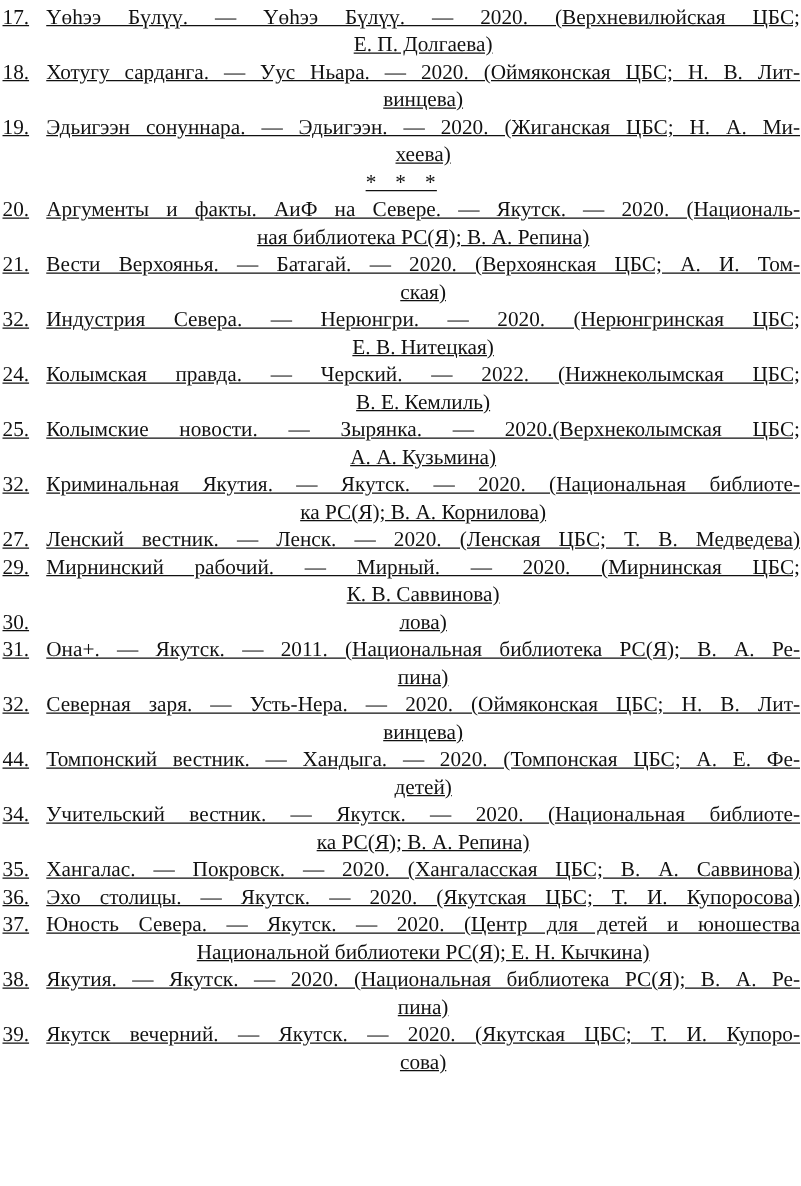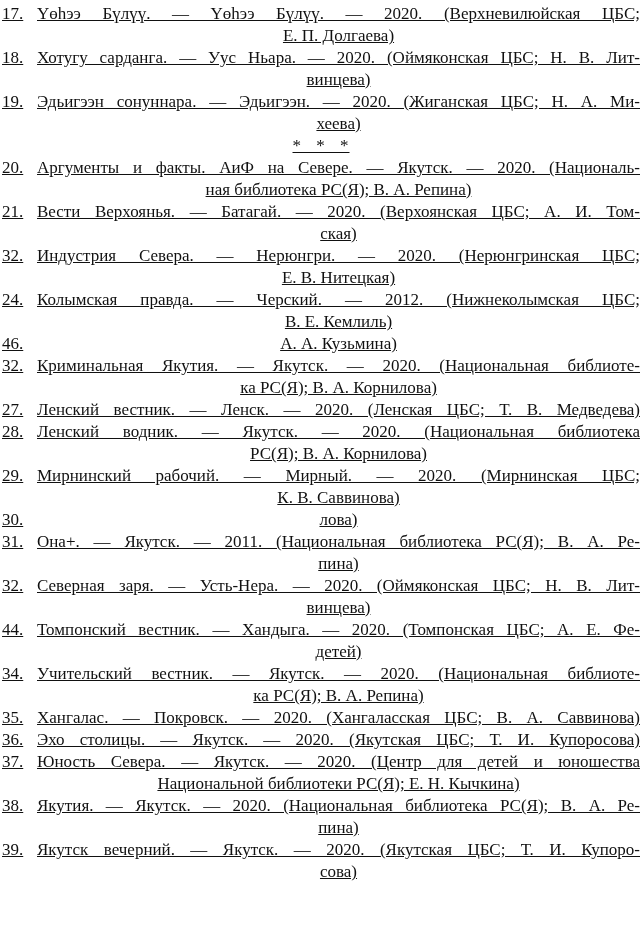--- a/index.html
+++ b/index.html
@@ -93,48 +93,42 @@
       <div class="entry">
         <span class="num">32.</span>
         <div class="body">
           <span class="line justified">Индустрия Севера. — Нерюнгри. — 2020. (Нерюнгринская ЦБС;</span>
           <span class="line plain">Е. В. Нитецкая)</span>
         </div>
       </div>
       <div class="entry">
         <span class="num">24.</span>
         <div class="body">
-          <span class="line justified">Колымская правда. — Черский. — 2012. (Нижнеколымская ЦБС;</span>
+          <span class="line justified">Колымская правда. — Черский. — 2022. (Нижнеколымская ЦБС;</span>
           <span class="line plain">В. Е. Кемлиль)</span>
         </div>
       </div>
       <div class="entry">
-        <span class="num">46.</span>
-        <div class="body">
+        <span class="num">25.</span>
+        <div class="body">
+          <span class="line justified">Колымские новости. — Зырянка. — 2020.(Верхнеколымская ЦБС;</span>
           <span class="line plain">А. А. Кузьмина)</span>
         </div>
       </div>
       <div class="entry">
         <span class="num">32.</span>
         <div class="body">
           <span class="line justified">Криминальная Якутия. — Якутск. — 2020. (Национальная библиоте-</span>
           <span class="line plain">ка РС(Я); В. А. Корнилова)</span>
         </div>
       </div>
       <div class="entry">
         <span class="num">27.</span>
         <div class="body">
           <span class="line justified">Ленский вестник. — Ленск. — 2020. (Ленская ЦБС; Т. В. Медведева)</span>
-        </div>
-      </div>
-      <div class="entry">
-        <span class="num">28.</span>
-        <div class="body">
-          <span class="line justified">Ленский водник. — Якутск. — 2020. (Национальная библиотека</span>
-          <span class="line plain">РС(Я); В. А. Корнилова)</span>
         </div>
       </div>
       <div class="entry">
         <span class="num">29.</span>
         <div class="body">
           <span class="line justified">Мирнинский рабочий. — Мирный. — 2020. (Мирнинская ЦБС;</span>
           <span class="line plain">К. В. Саввинова)</span>
         </div>
       </div>
       <div class="entry">

